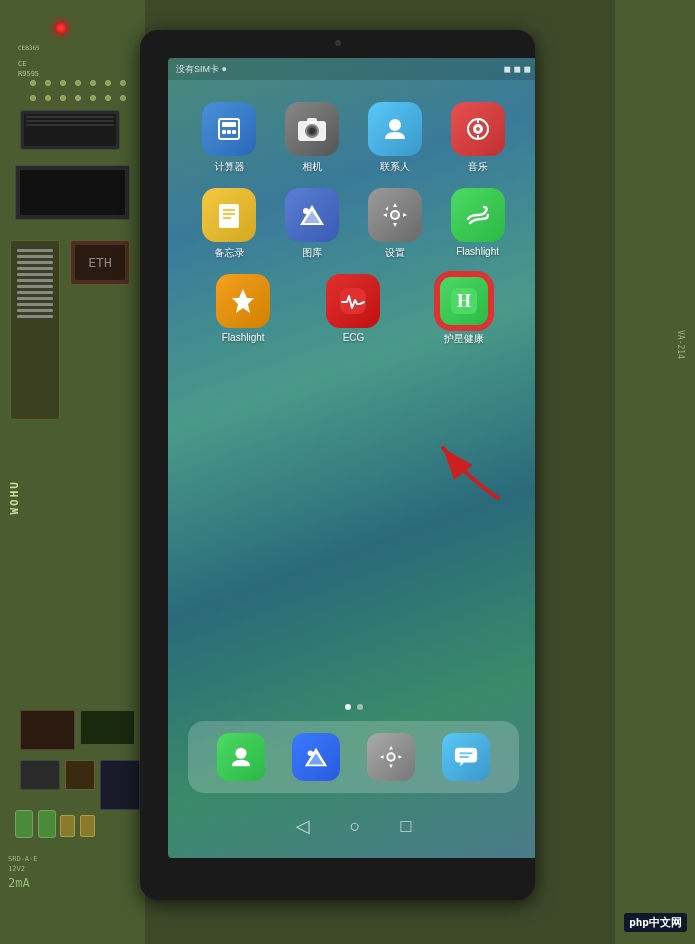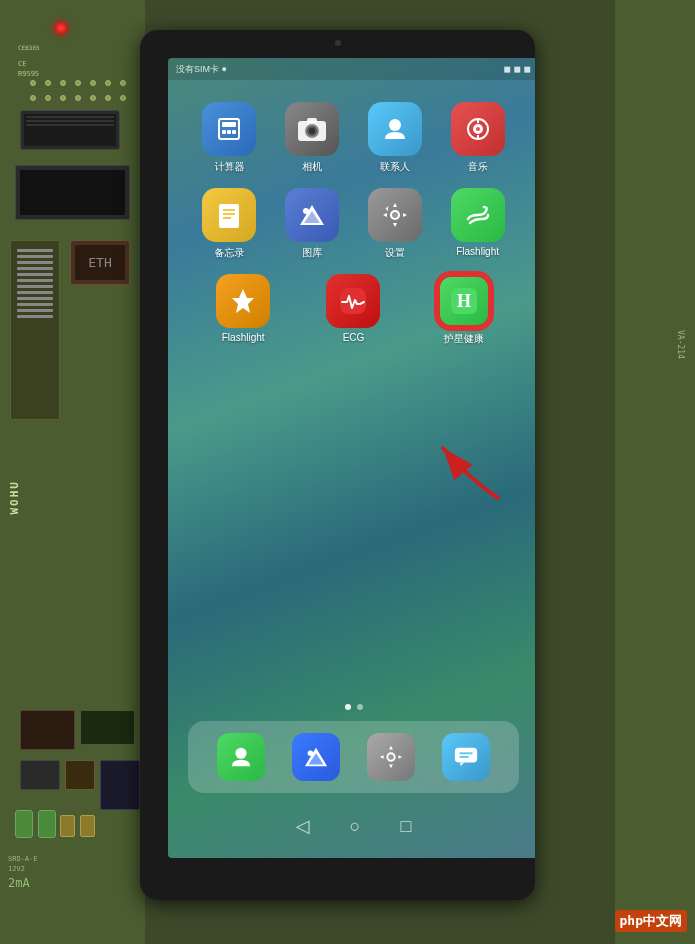--- a/index.html
+++ b/index.html
@@ -293,23 +293,23 @@
       text-orientation: mixed;
       transform: rotate(180deg);
       letter-spacing: 2px;
     }
 
     
     .watermark {
       position: absolute;
       bottom: 12px;
       right: 8px;
-      background: #c2410c;
+      background: #0f172a;
       color: white;
-      font-size: 13px;
+      font-size: 11px;
       font-weight: bold;
       padding: 2px 5px;
       border-radius: 3px;
       font-family: monospace;
     }
 
     
     .right-label {
       position: absolute;
       right: 10px;

